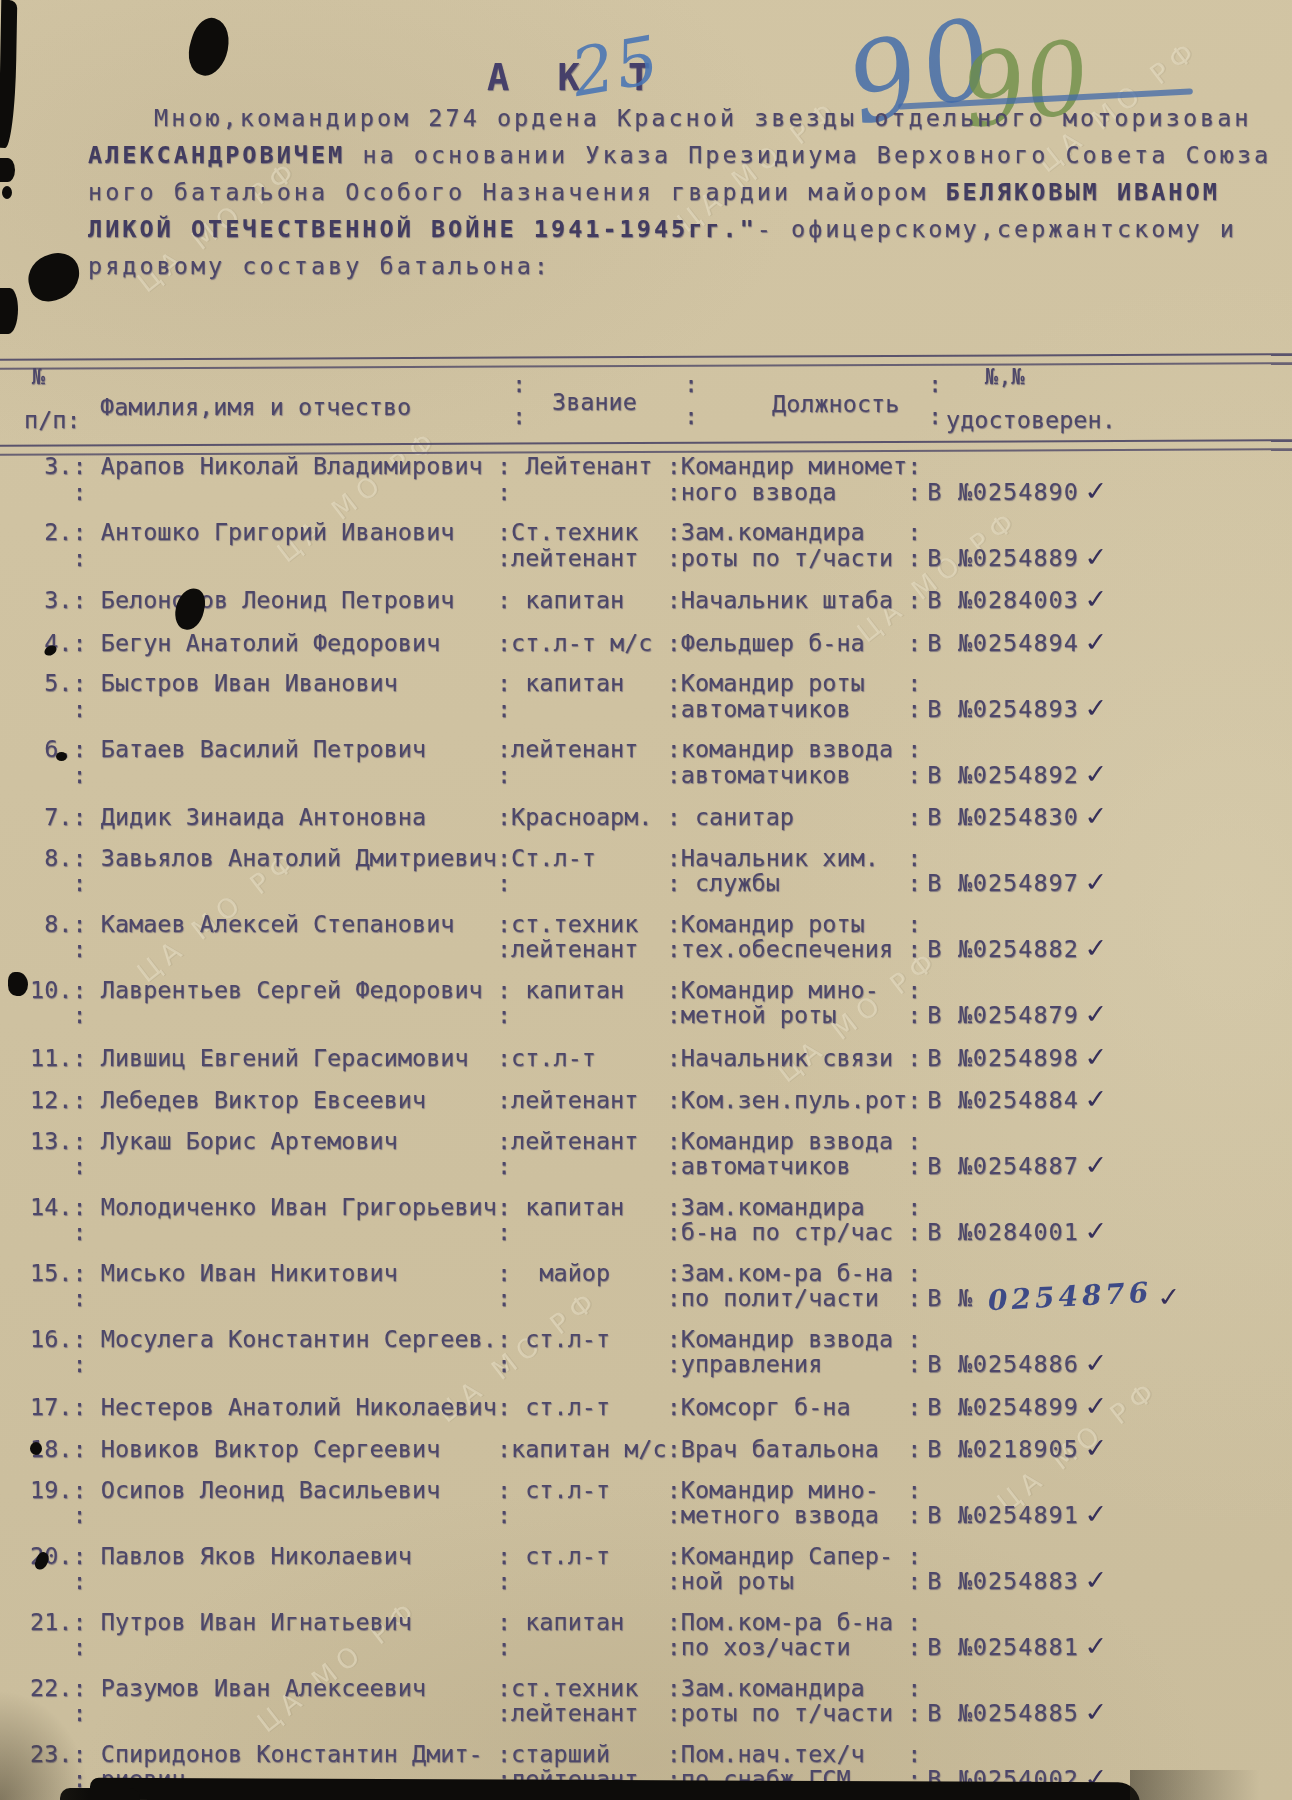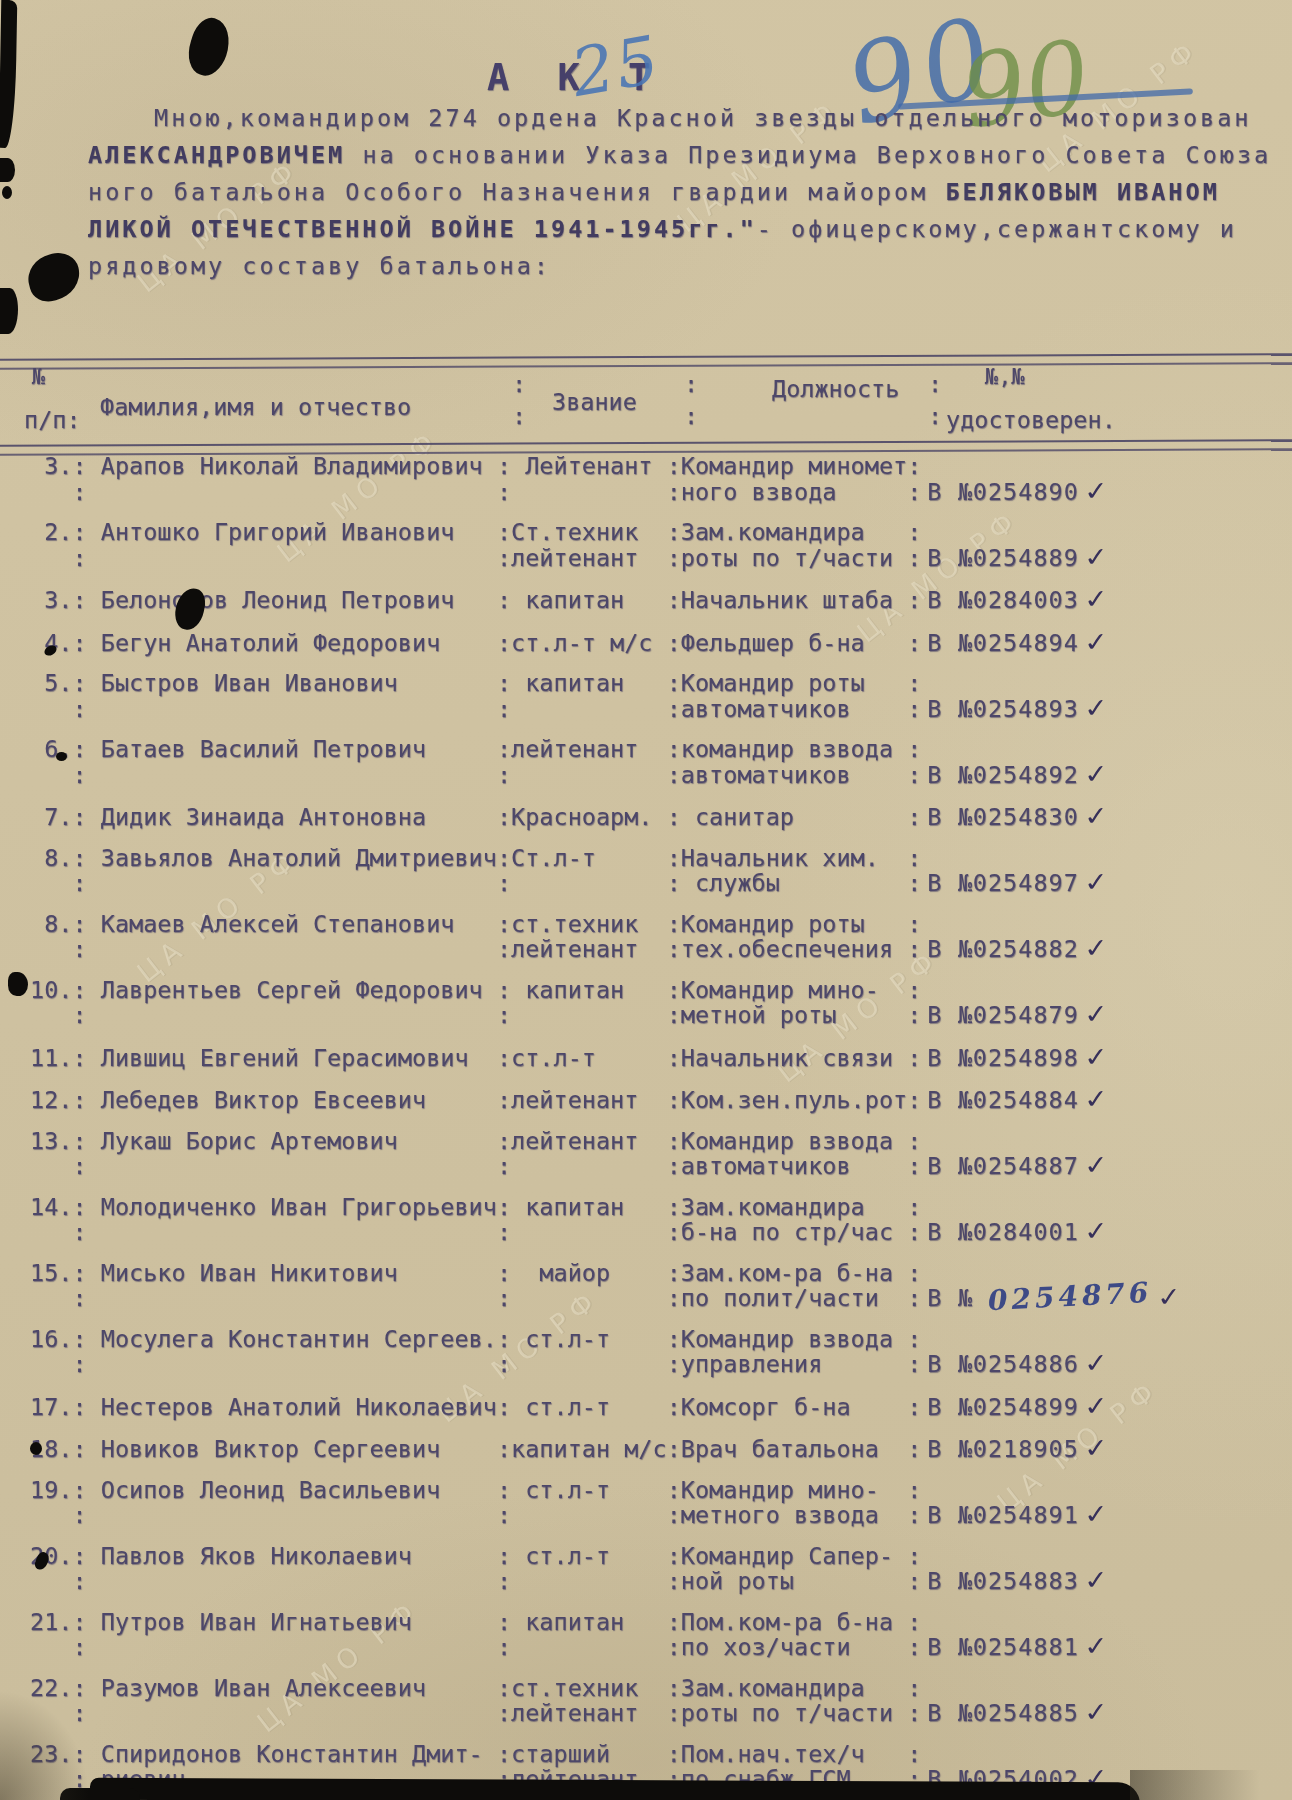--- a/index.html
+++ b/index.html
@@ -84,21 +84,21 @@
   <div class="rule" style="top:356px"></div>
   <div class="hdr typed">
     <span class="sm" style="left:32px; top:364px">№</span>
     <span style="left:24px; top:406px">п/п:</span>
     <span style="left:100px; top:393px">Фамилия,имя и отчество</span>
     <span style="left:512px; top:370px">:</span>
     <span style="left:512px; top:402px">:</span>
     <span style="left:552px; top:388px">Звание</span>
     <span style="left:684px; top:370px">:</span>
     <span style="left:684px; top:402px">:</span>
-    <span style="left:772px; top:375px">Должность</span>
+    <span style="left:772px; top:390px">Должность</span>
     <span style="left:928px; top:370px">:</span>
     <span style="left:928px; top:402px">:</span>
     <span class="sm" style="left:985px; top:364px">№,№</span>
     <span style="left:946px; top:406px">удостоверен.</span>
   </div>
   <div class="rule" style="top:442px"></div>
 
   <div class="rows typed" id="rows">
       <div class="row">
         <pre> 3.: Арапов Николай Владимирович : Лейтенант :Командир миномет:

